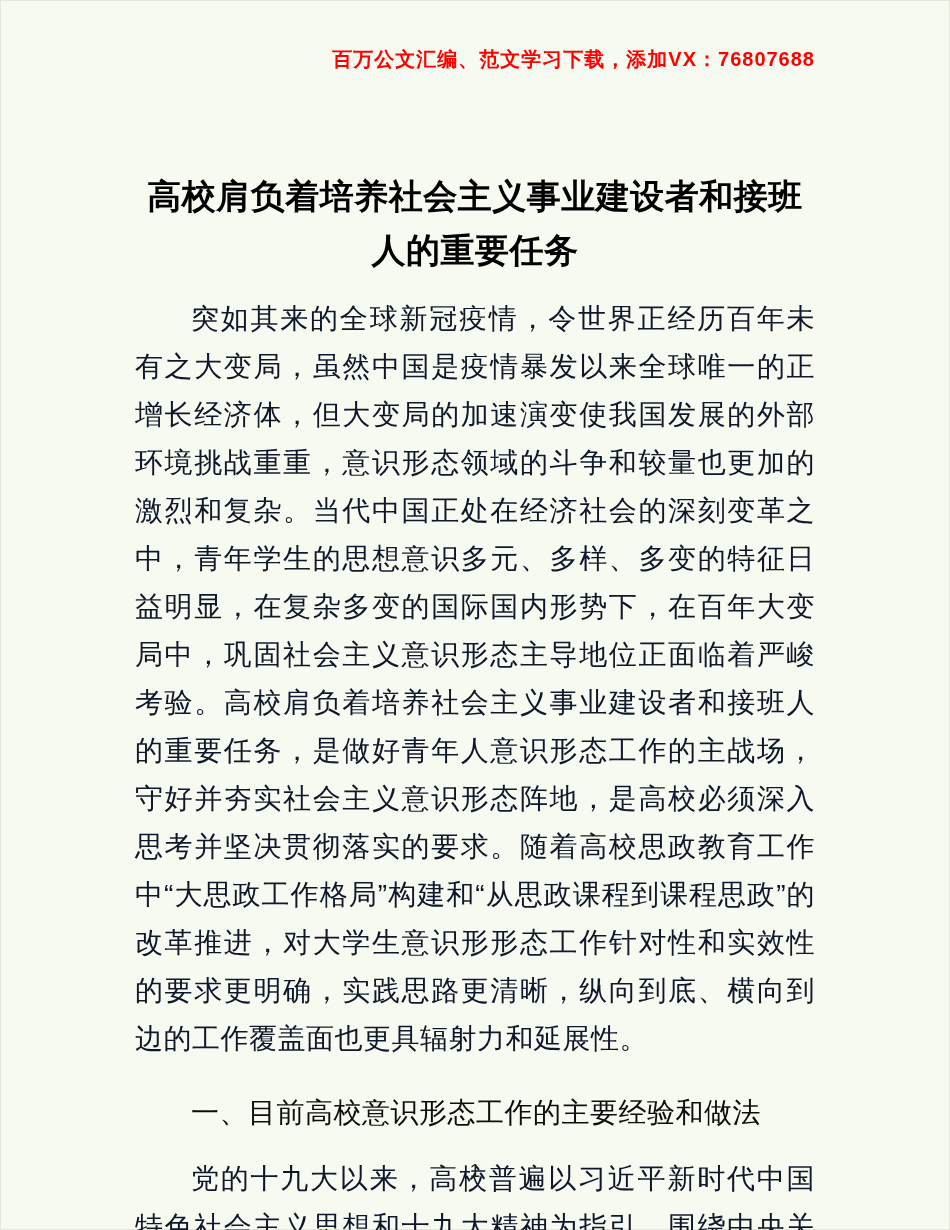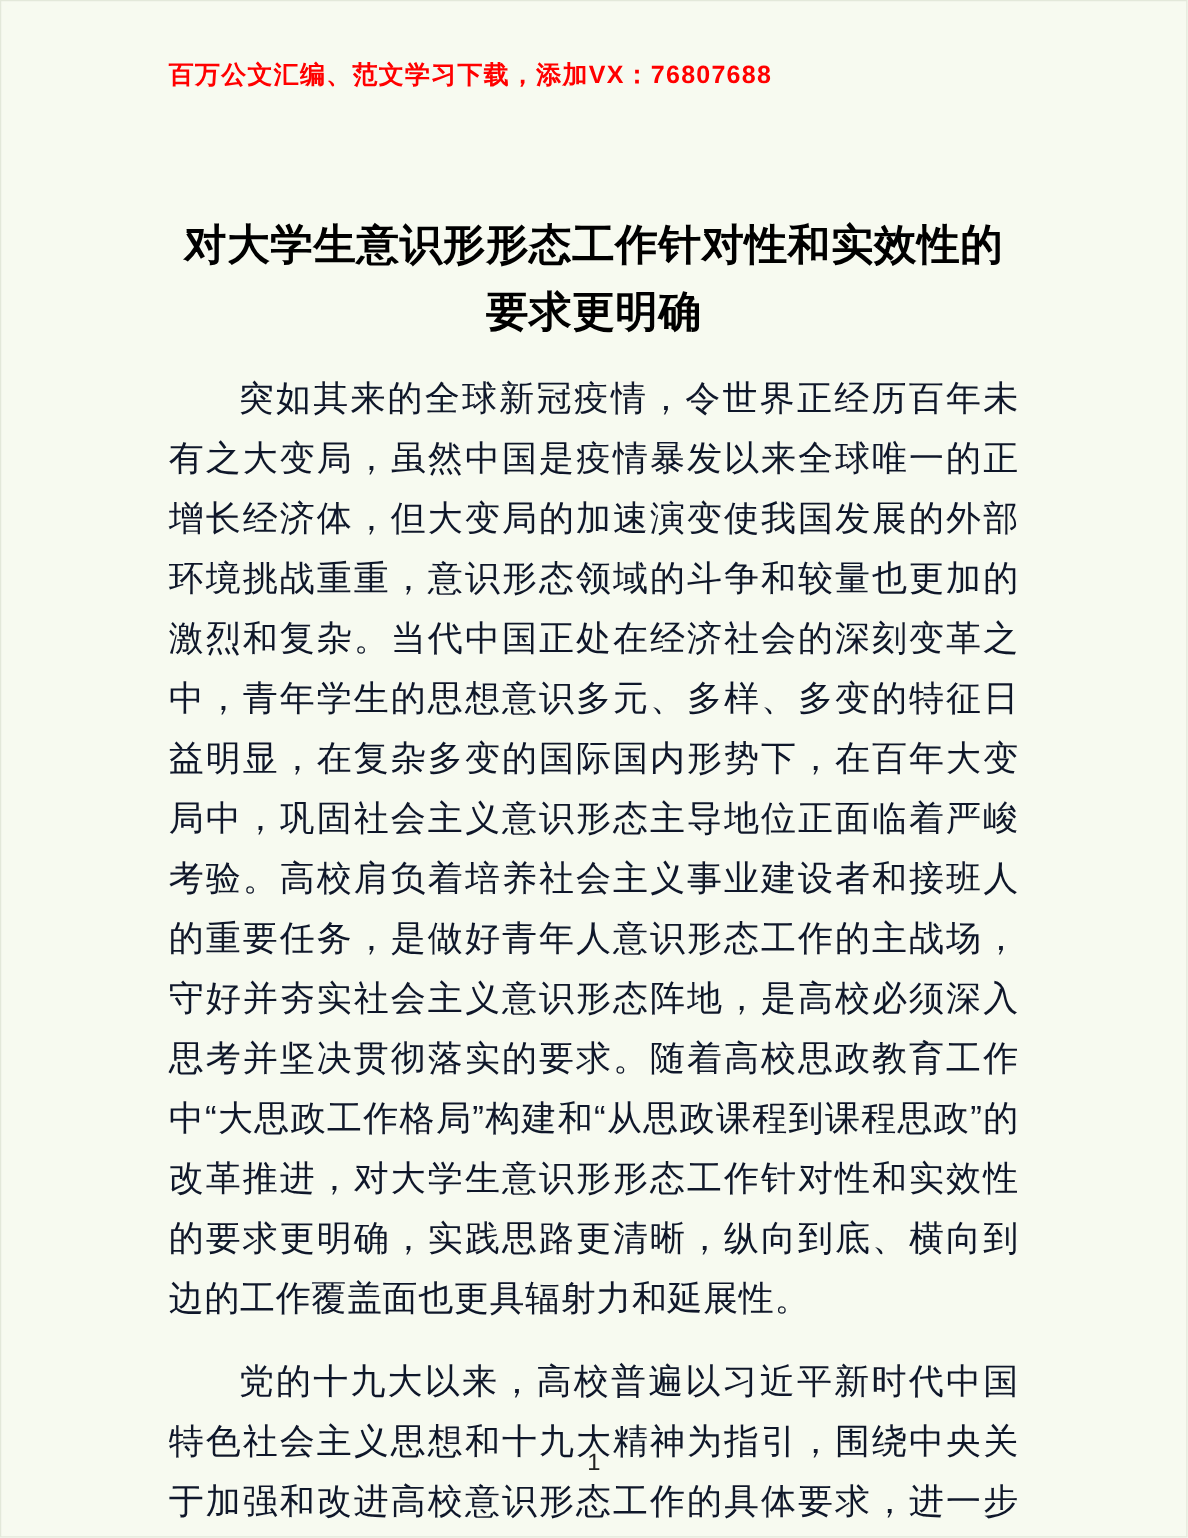--- a/index.html
+++ b/index.html
@@ -17,21 +17,21 @@
     box-shadow: inset 0 0 0 1px #e3e8da;
   }
   .page {
     position: relative;
     width: 100%;
     height: 100%;
     box-sizing: border-box;
     padding: 46px 135px 0 135px;
   }
   .promo {
-    text-align: left;
+    text-align: right;
     font-size: 20px;
     font-weight: bold;
     letter-spacing: 1px;
     margin: 0 0 0 0;
   }
   .title {
     margin: 96px 0 0 0;
     font-size: 34px;
     line-height: 54px;
     font-weight: bold;
@@ -67,22 +67,23 @@
     color: #222222;
   }
 </style>
 </head>
 <body>
 
 <div class="page">
 
   <div class="promo" style="color: rgb(255, 0, 0);">百万公文汇编、范文学习下载，添加VX：76807688</div>
 
-  <h1 class="title">对大学生意识形形态工作针对性和实效性的要求更明确</h1>
+  <h1 class="title">高校肩负着培养社会主义事业建设者和接班人的重要任务</h1>
 
   <p class="body-para">突如其来的全球新冠疫情，令世界正经历百年未有之大变局，虽然中国是疫情暴发以来全球唯一的正增长经济体，但大变局的加速演变使我国发展的外部环境挑战重重，意识形态领域的斗争和较量也更加的激烈和复杂。当代中国正处在经济社会的深刻变革之中，青年学生的思想意识多元、多样、多变的特征日益明显，在复杂多变的国际国内形势下，在百年大变局中，巩固社会主义意识形态主导地位正面临着严峻考验。高校肩负着培养社会主义事业建设者和接班人的重要任务，是做好青年人意识形态工作的主战场，守好并夯实社会主义意识形态阵地，是高校必须深入思考并坚决贯彻落实的要求。随着高校思政教育工作中“大思政工作格局”构建和“从思政课程到课程思政”的改革推进，对大学生意识形形态工作针对性和实效性的要求更明确，实践思路更清晰，纵向到底、横向到边的工作覆盖面也更具辐射力和延展性。</p>
 
+  <p class="section-heading">一、目前高校意识形态工作的主要经验和做法</p>
 
   <p class="body-para">党的十九大以来，高校普遍以习近平新时代中国特色社会主义思想和十九大精神为指引，围绕中央关于加强和改进高校意识形态工作的具体要求，进一步明确了学校人才培养的意识形态导向，积极弘扬社会主义核心价值观，突出了思想政治建</p>
 
   <div class="footer-pagenum">1</div>
 
 </div>
 
 </body></html>

